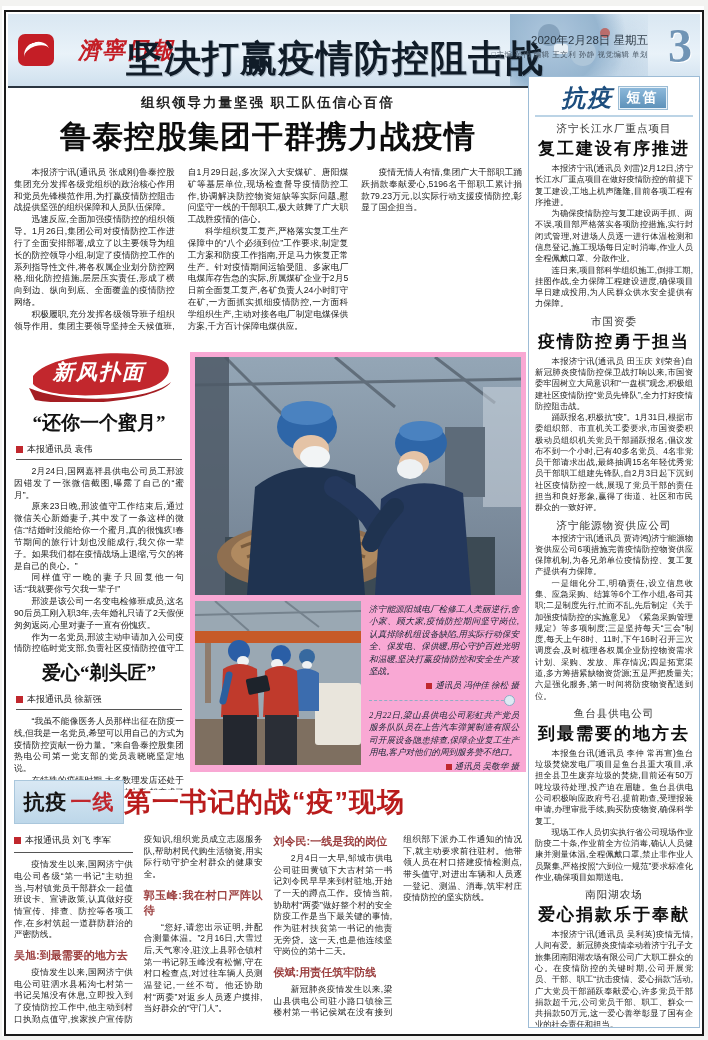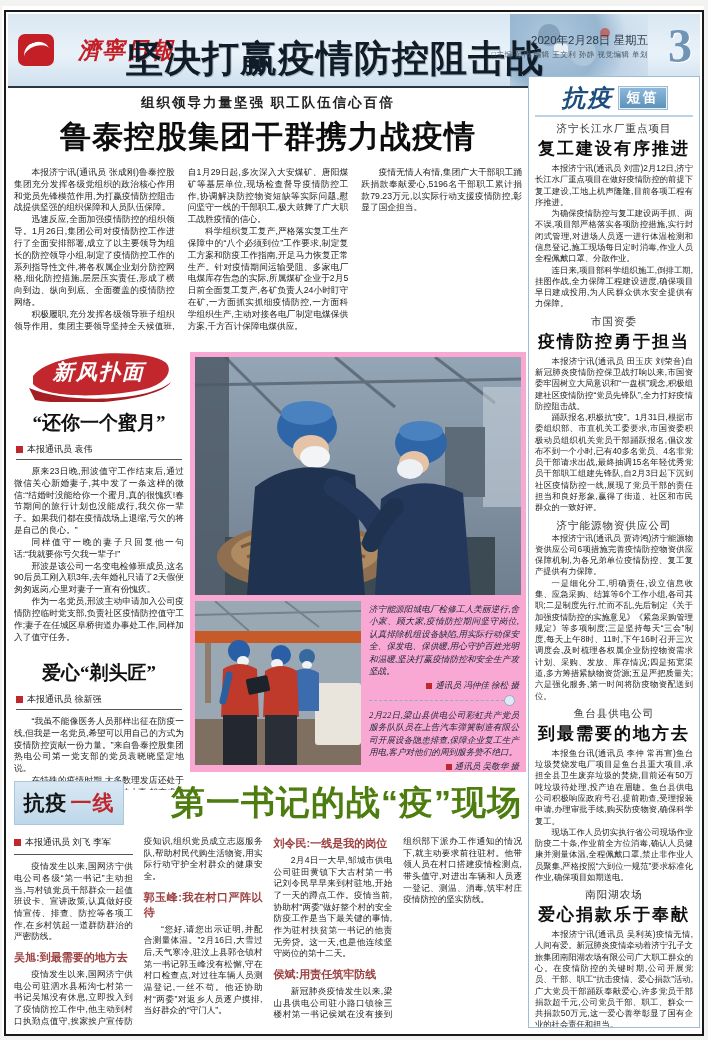--- a/index.html
+++ b/index.html
@@ -131,21 +131,21 @@
   .frontline{position:absolute;left:14px;top:780px;width:508px;height:248px;}
   .fl-head{display:flex;align-items:center;}
   .fl-badge{
     width:108px;height:42px;flex:0 0 auto;display:flex;align-items:center;justify-content:center;gap:3px;
     background:linear-gradient(180deg,#d9e8f4,#bdd7e9);border:1px solid #aac7dc;
     font-weight:900;font-size:21px;letter-spacing:1px;
   }
   .fl-badge .b1{color:#141414;}
   .fl-badge .b2{color:#c0272d;}
   .fl-title{
-    flex:1;text-align:right;font-size:34px;font-weight:900;color:#4d7c0f;
+    flex:1;text-align:left;font-size:27px;font-weight:900;color:#b91c1c;
     letter-spacing:1px;white-space:nowrap;
   }
   .fl-cols{
     margin-top:10px;height:192px;column-count:4;column-gap:11px;column-fill:auto;overflow:hidden;
     font-size:8.6px;line-height:1.36;color:#1c1c1c;text-align:justify;
   }
   .fl-cols p{margin:0;text-indent:2em;}
   .fl-byline{
     display:flex;align-items:center;gap:4px;font-size:9px;color:#222;
     border-bottom:1px solid #555;padding-bottom:6px;margin-bottom:6px;
@@ -248,20 +248,21 @@
     <path d="M10,32 C28,7 122,3 142,18 C152,26 142,42 118,46 C78,54 22,54 10,40 Z" fill="#c2272d"></path>
     <path d="M6,44 C44,60 124,58 148,38 C136,56 58,64 12,56 Z" fill="#a51e23"></path>
     <text x="76" y="35" text-anchor="middle" font-size="21" font-weight="bold" font-style="italic" fill="#ffffff" letter-spacing="2">新风扑面</text>
   </svg>
   <div class="xf-title">“还你一个蜜月”</div>
   <div class="byline">
     <span class="sq"></span>
     <span>本报通讯员 袁伟</span>
   </div>
   <div class="col-text xf-body1">
+      <p>2月24日,国网嘉祥县供电公司员工邢波因错发了一张微信截图,曝露了自己的“蜜月”。</p>
       <p>原来23日晚,邢波值守工作结束后,通过微信关心新婚妻子,其中发了一条这样的微信:“结婚时没能给你一个蜜月,真的很愧疚!春节期间的旅行计划也没能成行,我欠你一辈子。如果我们都在疫情战场上退缩,亏欠的将是自己的良心。”</p>
       <p>同样值守一晚的妻子只回复他一句话:“我就要你亏欠我一辈子!”</p>
       <p>邢波是该公司一名变电检修班成员,这名90后员工刚入职3年,去年婚礼只请了2天假便匆匆返岗,心里对妻子一直有份愧疚。</p>
       <p>作为一名党员,邢波主动申请加入公司疫情防控临时党支部,负责社区疫情防控值守工作;妻子在任城区阜桥街道办事处工作,同样加入了值守任务。</p>
     </div>
 
   <div class="xf-title">爱心“剃头匠”</div>
   <div class="byline">
     <span class="sq"></span>
     <span>本报通讯员 徐新强</span>

